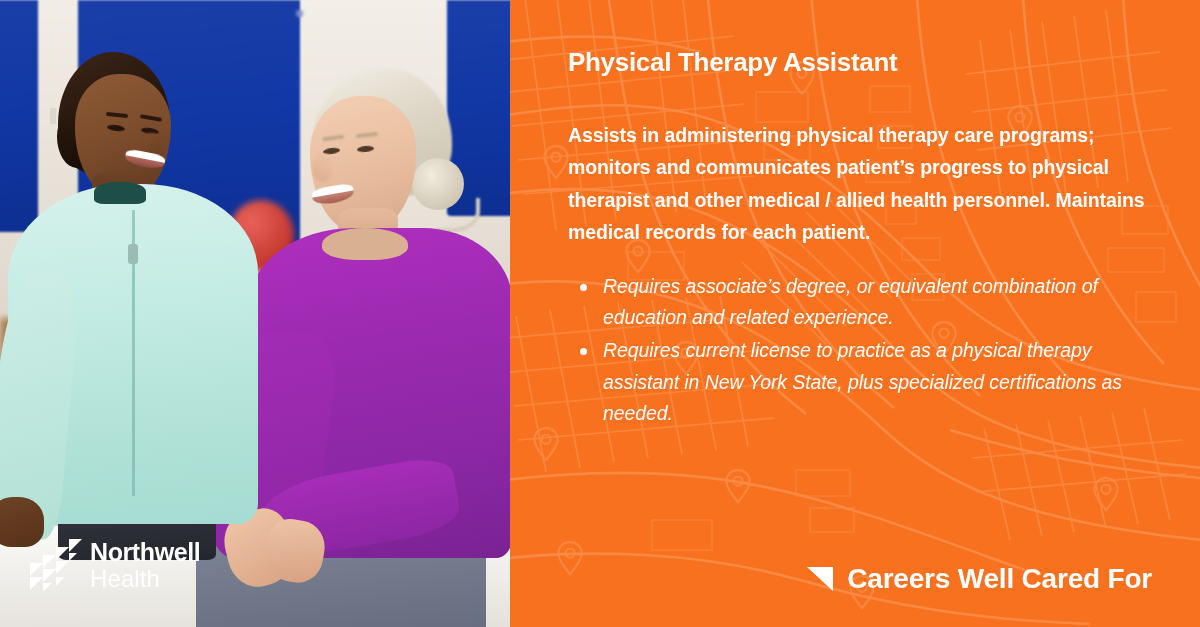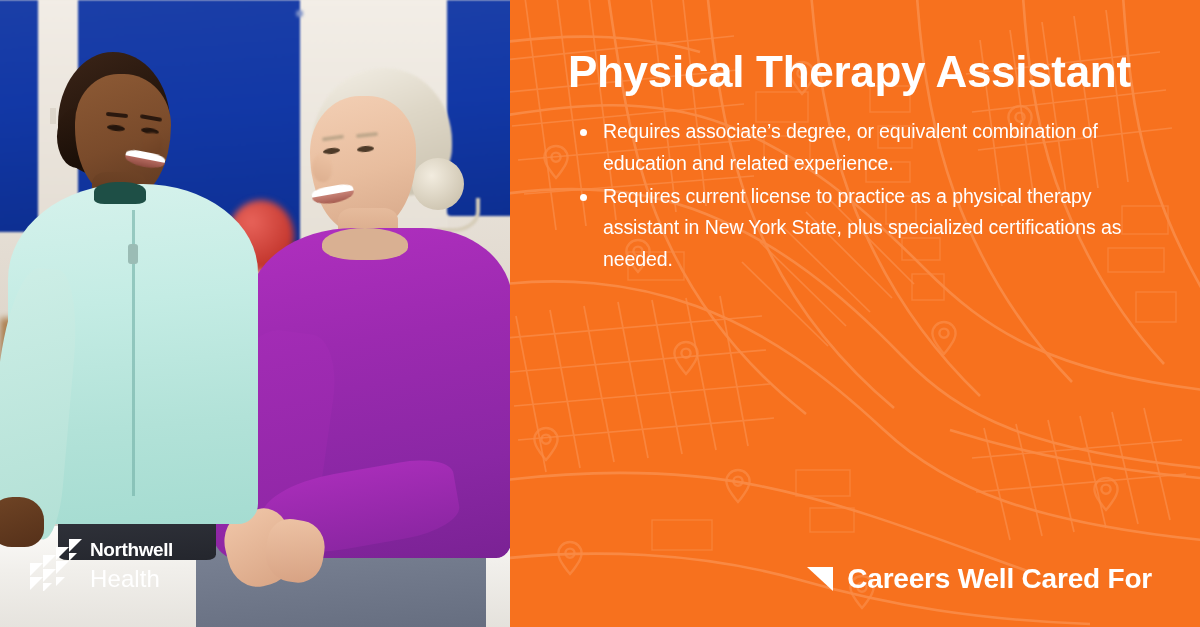--- a/index.html
+++ b/index.html
@@ -283,32 +283,32 @@
     left: 30px; bottom: 36px;
     display: flex; align-items: flex-end; gap: 8px;
     z-index: 5;
   }
   .logo-mark { width: 52px; height: 58px; display: block; }
   .logo-word { line-height: 1; }
   .logo-word .lw-main {
     display: block;
     font-family: "Liberation Sans", sans-serif;
     font-weight: 700;
-    font-size: 19px;
+    font-size: 25px;
     letter-spacing: -0.4px;
     color: #ffffff;
   }
   .logo-word .lw-sub {
     display: block;
     font-family: "Liberation Sans", sans-serif;
     font-weight: 300;
     font-size: 24px;
     letter-spacing: 0.1px;
     color: #ffffff;
-    margin-top: 8px;
+    margin-top: 2px;
   }
 
   
   .copy-panel {
     position: relative;
     width: 690px;
     height: 627px;
     background: #f7711e;
     overflow: hidden;
   }
@@ -321,25 +321,25 @@
   .copy-inner {
     position: relative;
     z-index: 3;
     padding: 48px 34px 0 58px;
     height: 100%;
   }
 
   .job-title {
     font-family: "Liberation Sans", sans-serif;
     font-weight: 700;
-    font-size: 44px;
+    font-size: 26px;
     line-height: 1.1;
     color: #ffffff;
     letter-spacing: -0.3px;
-    margin-bottom: 20px;
+    margin-bottom: 42px;
   }
 
   .job-desc {
     font-family: "Liberation Sans", sans-serif;
     font-weight: 700;
     font-size: 19.5px;
     line-height: 1.67;
     color: #ffffff;
     letter-spacing: -0.1px;
     max-width: 600px;
@@ -350,20 +350,21 @@
   .req-item {
     position: relative;
     font-family: "Liberation Sans", sans-serif;
     font-weight: 400;
     font-size: 19.5px;
     line-height: 1.62;
     color: #ffffff;
     padding-left: 35px;
     letter-spacing: -0.1px;
     margin-bottom: 1px;
+    font-style: italic;
   }
   .req-item::before {
     content: "";
     position: absolute;
     left: 12px; top: 13px;
     width: 7px; height: 7px;
     border-radius: 50%;
     background: #ffffff;
   }
 
@@ -577,20 +578,21 @@
         <use href="#pin" x="510" y="120"></use>
         <use href="#pin" x="434" y="336"></use>
         <use href="#pin" x="596" y="492"></use>
         <use href="#pin" x="352" y="590"></use>
       </g>
     </svg>
 
     <div class="copy-inner">
       <h1 class="job-title">Physical Therapy Assistant</h1>
 
+      <p class="job-desc">Assists in administering physical therapy care programs; monitors and communicates patient’s progress to physical therapist and other medical / allied health personnel. Maintains medical records for each patient.</p>
 
       <ul class="req-list">
         <li class="req-item">Requires associate’s degree, or equivalent combination of education and related experience.</li>
         <li class="req-item">Requires current license to practice as a physical therapy assistant in New York State, plus specialized certifications as needed.</li>
       </ul>
     </div>
 
     <div class="tagline">
       <svg class="tagline-flag" viewBox="0 0 26 24" aria-hidden="true">
         <path d="M0,0 L26,0 L26,24 Z" fill="#ffffff" transform="translate(0,0) scale(1,1)"></path>

